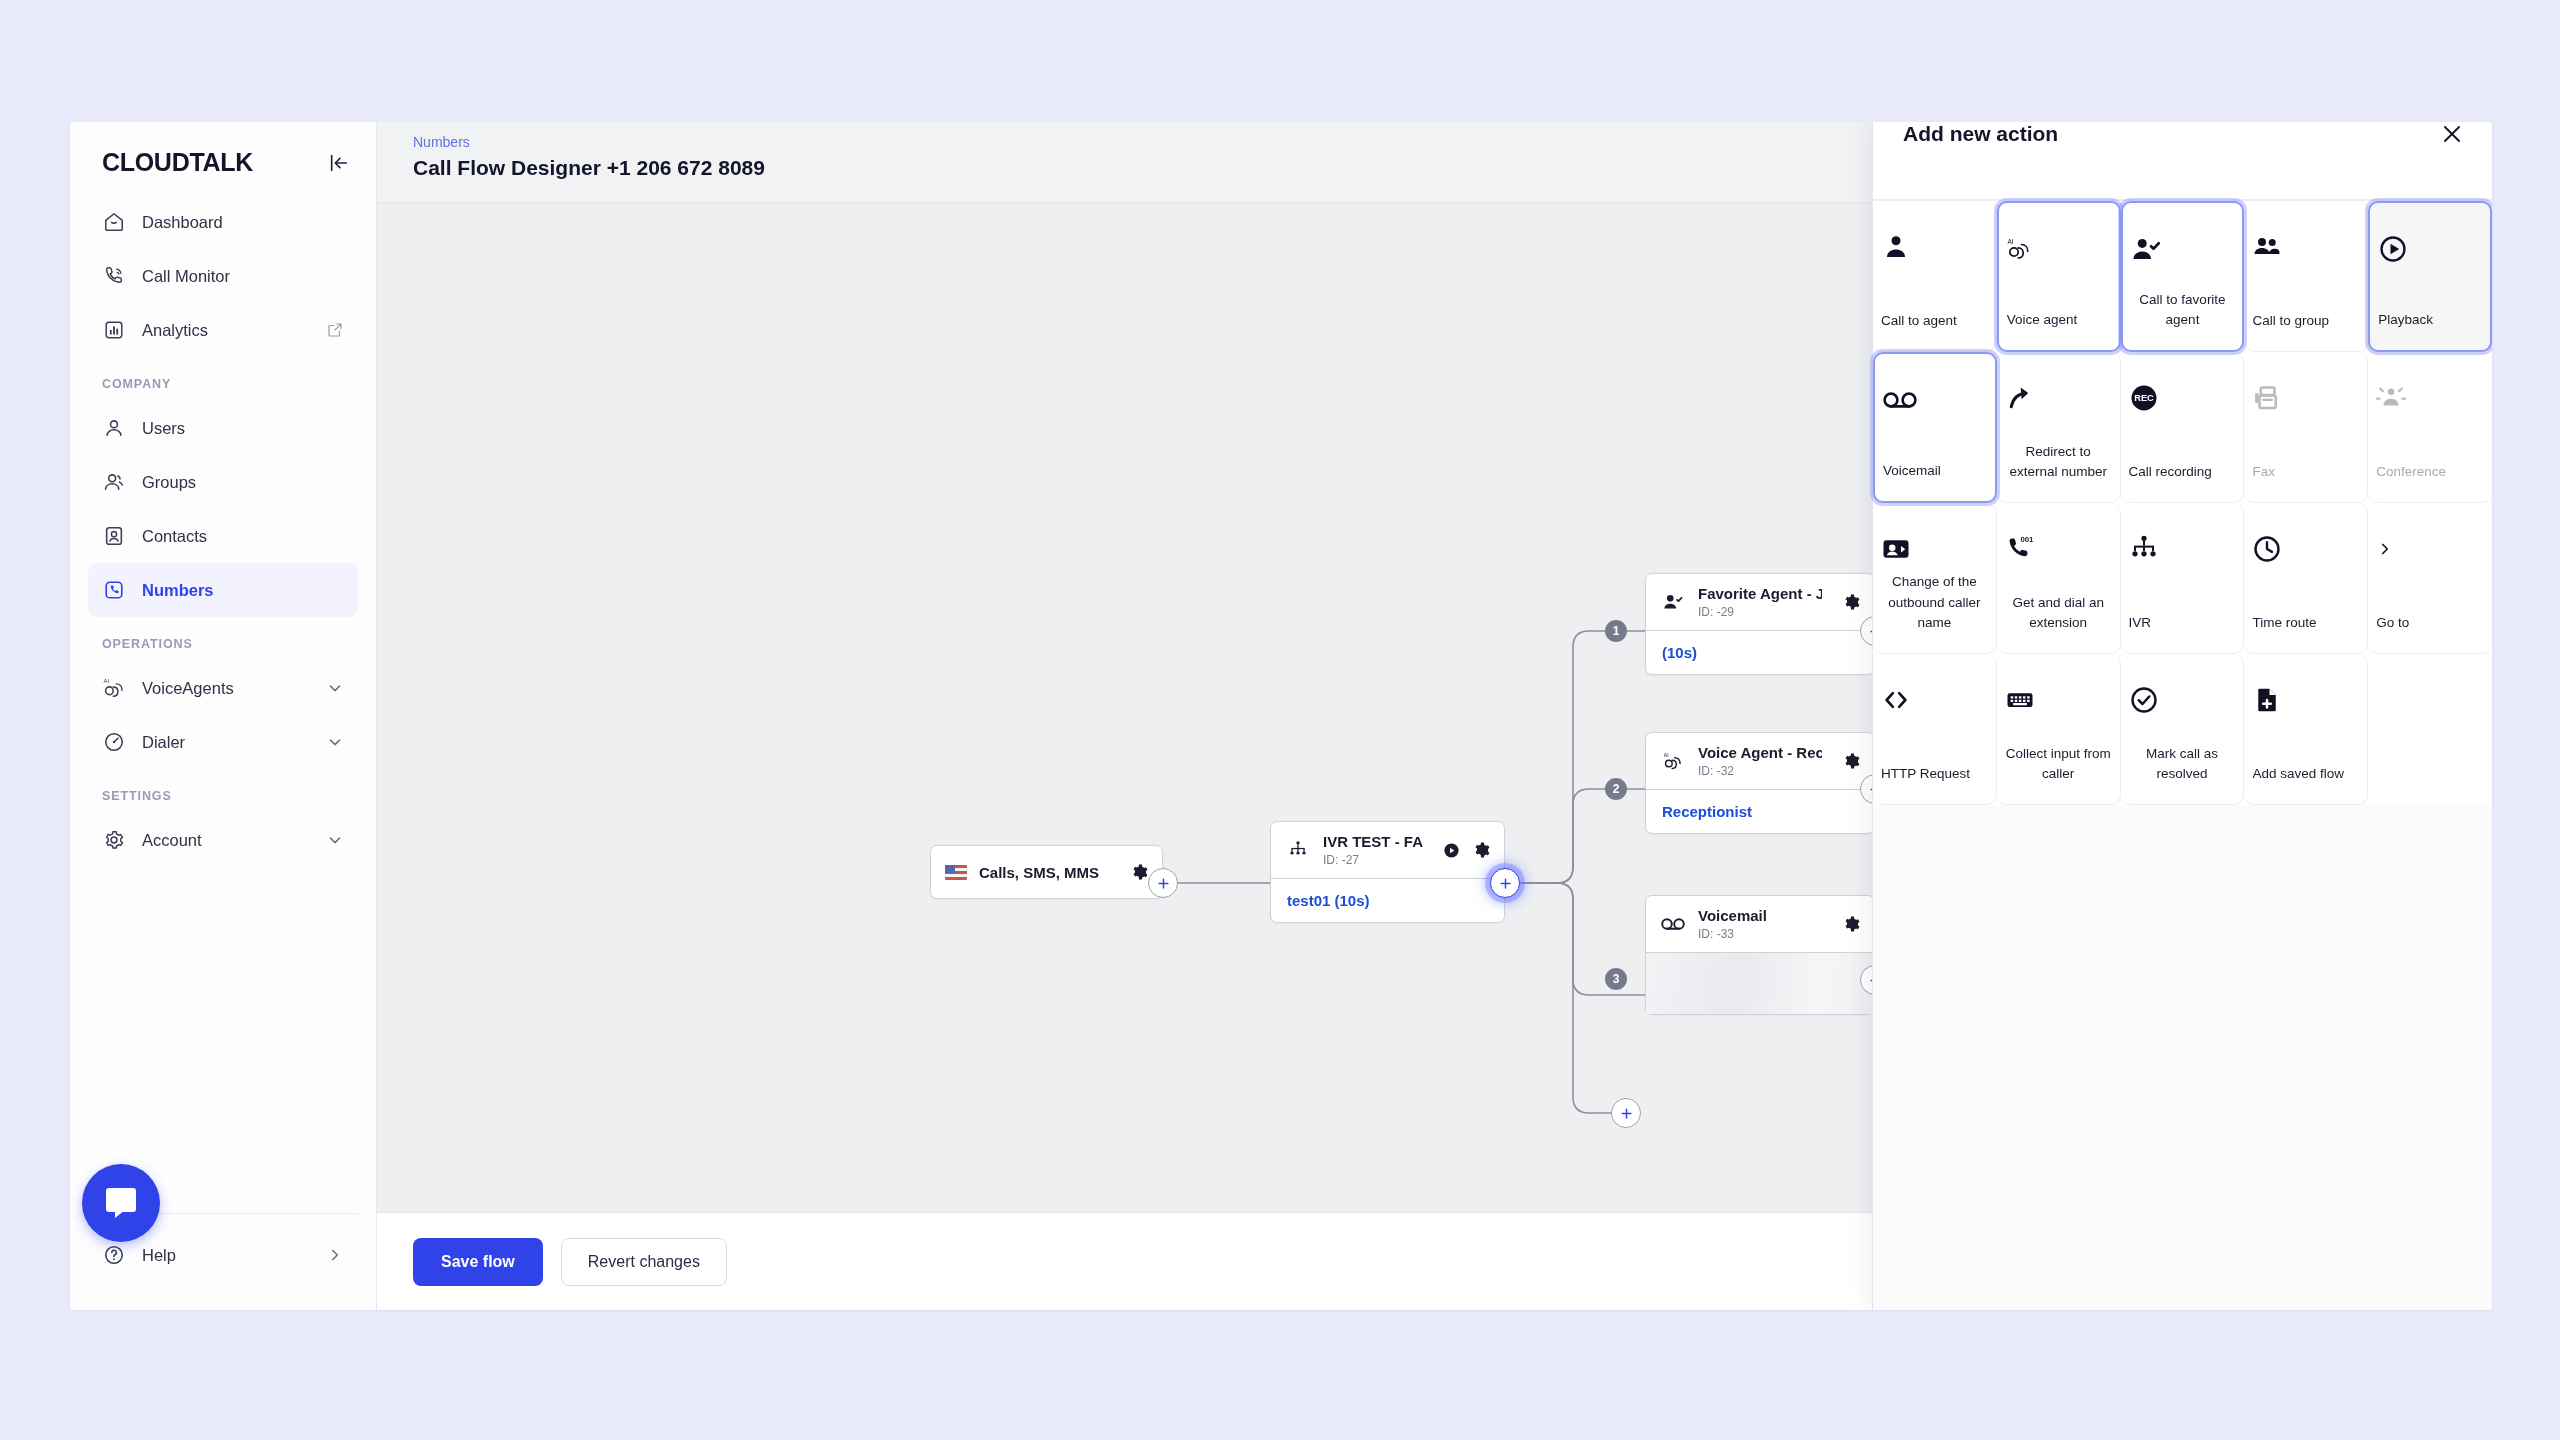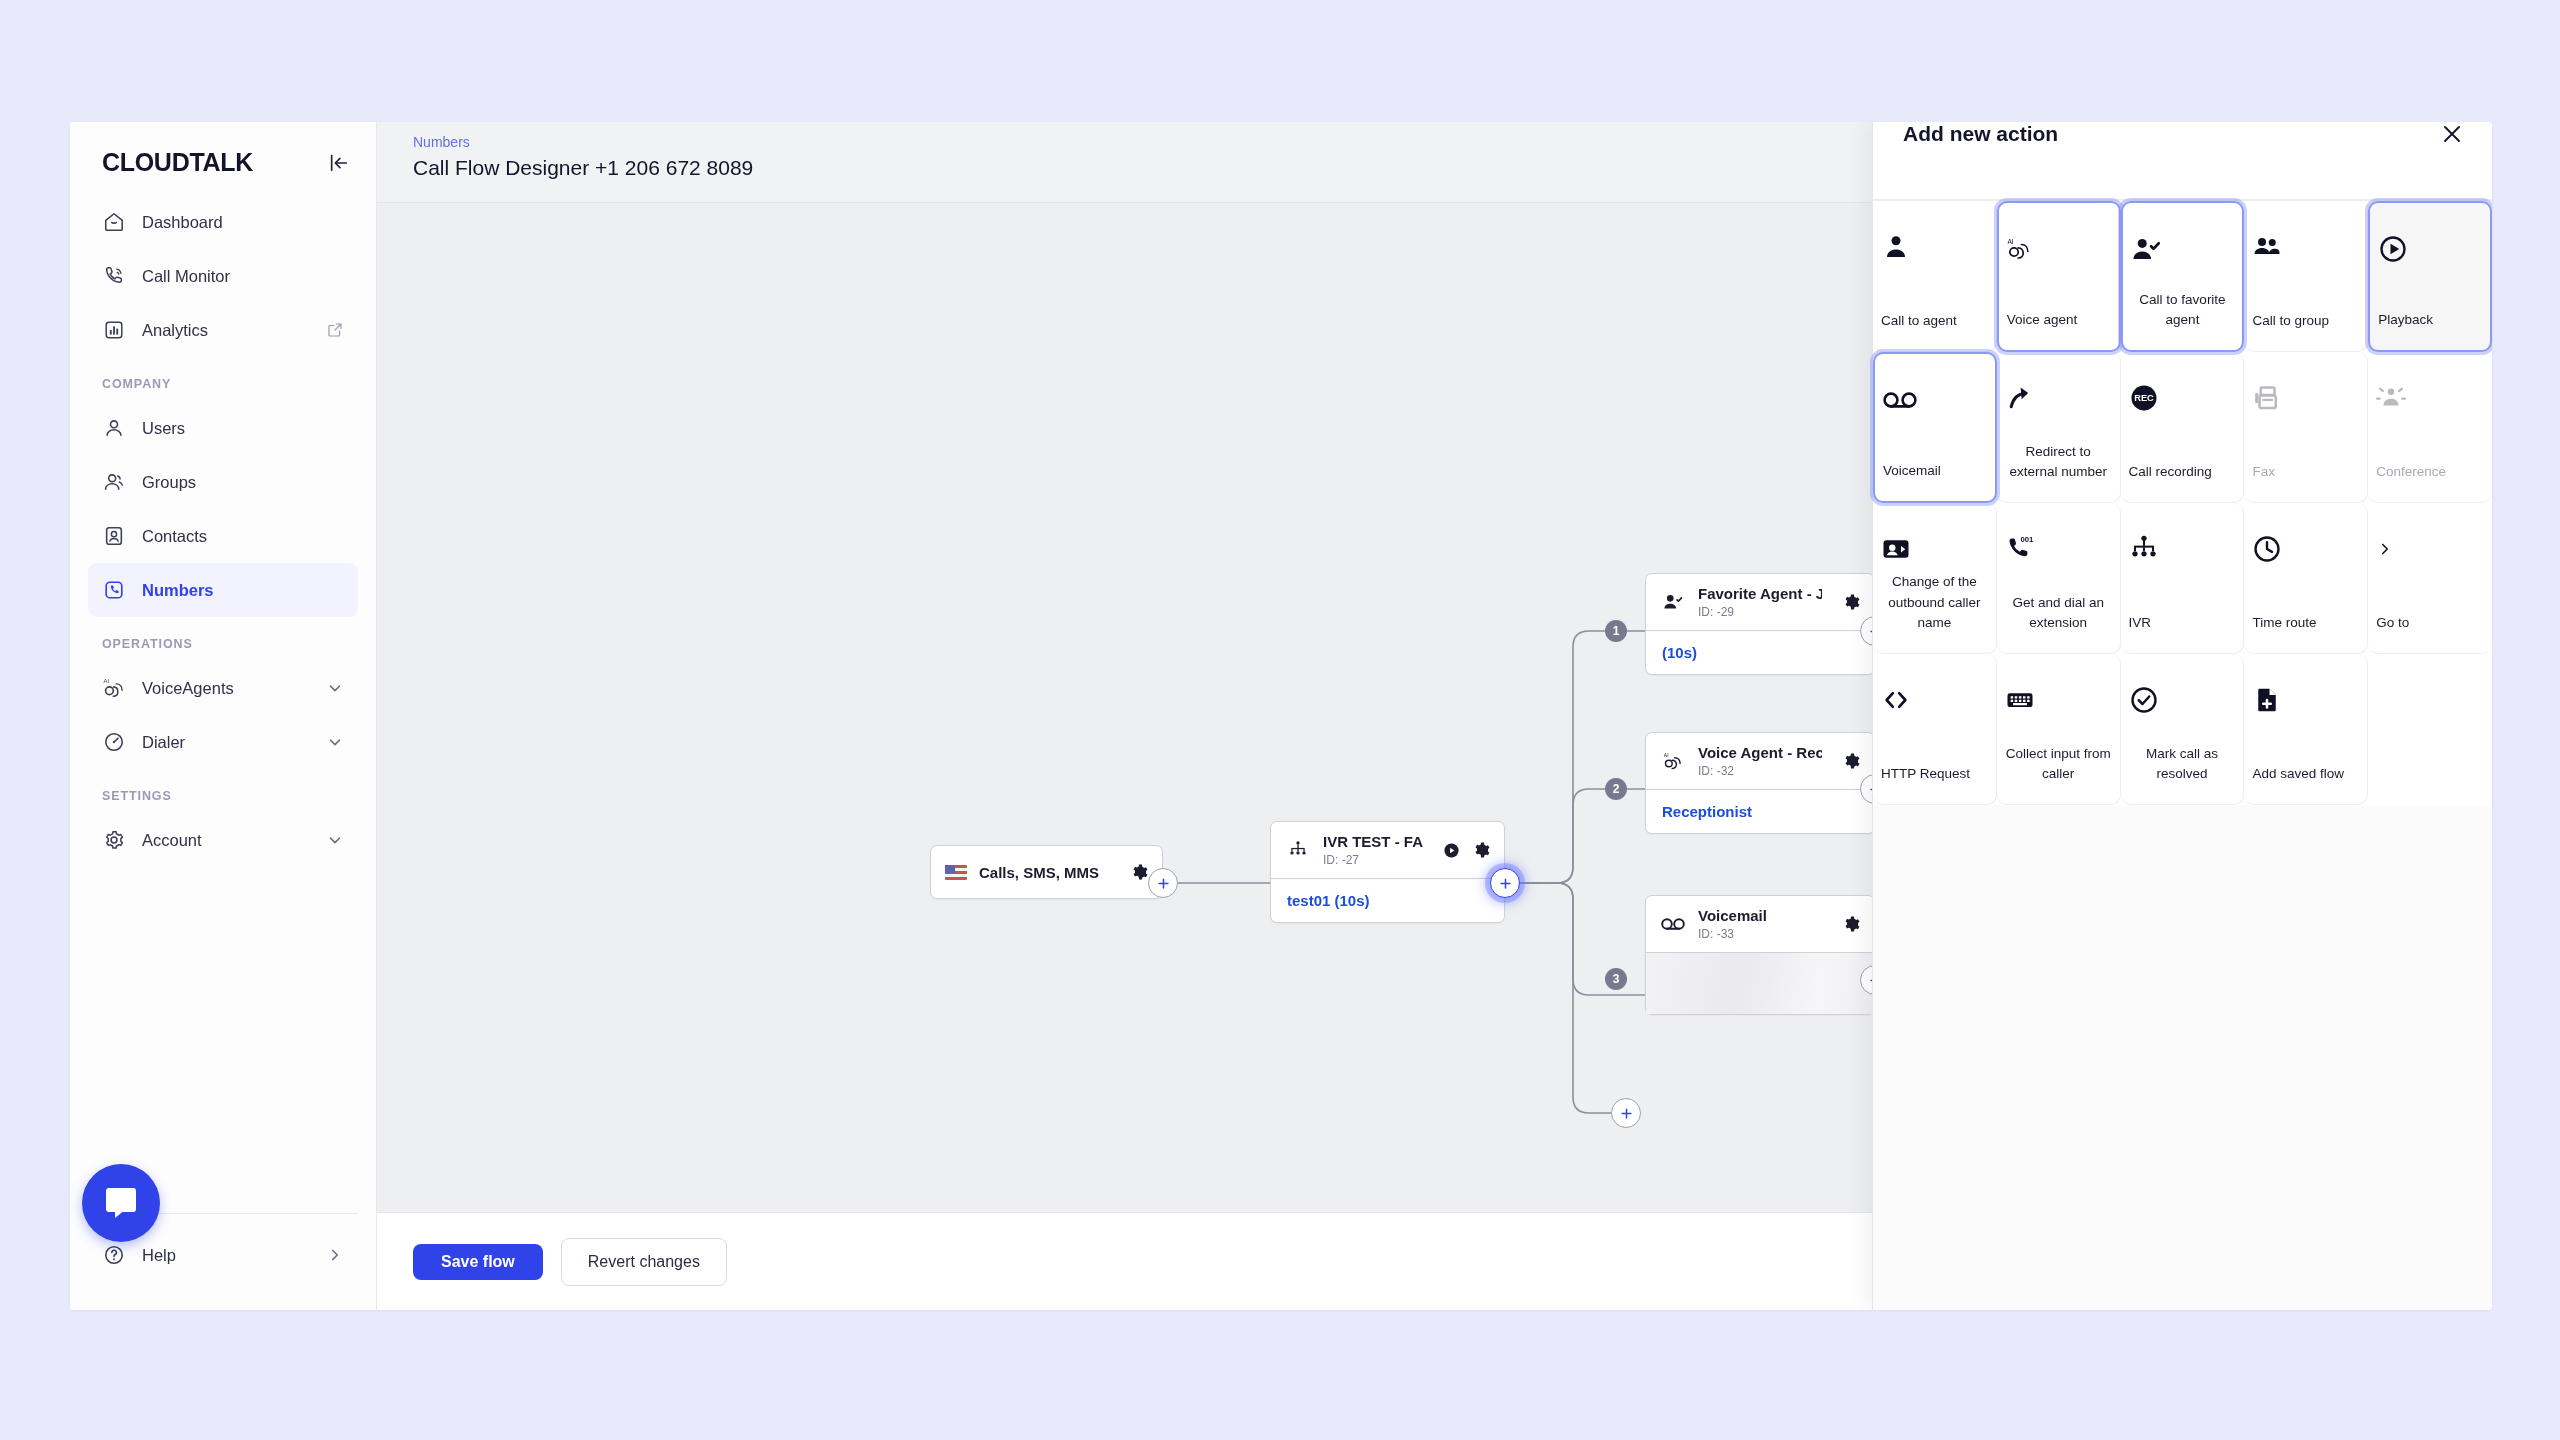--- a/index.html
+++ b/index.html
@@ -72,33 +72,33 @@
 
   
   .main { flex: 1; display: flex; flex-direction: column; min-width: 0; position: relative;}
   .topbar {
     height: 81px; flex: 0 0 81px;
     background: #f1f2f4;
     border-bottom: 1px solid #e3e4e8;
     padding: 12px 0 0 36px;
   }
   .crumb { font-size: 14px; color: #6170e8; margin-bottom: 6px; cursor: pointer;}
-  .page-title { font-size: 21px; font-weight: 400; color: #14142b; }
+  .page-title { font-size: 21px; font-weight: 700; color: #14142b; }
 
   .canvas {
     flex: 1; background: #eeeff1; position: relative; overflow: hidden;
   }
   .footerbar {
     height: 98px; flex: 0 0 98px;
     background: #fff; border-top: 1px solid #e6e6ec;
     display: flex; align-items: center; gap: 18px; padding-left: 36px;
   }
   .btn-primary {
     background: #2f43e8; color: #fff; border: none;
-    border-radius: 8px; padding: 0 28px; height: 36px;
+    border-radius: 8px; padding: 0 28px; height: 48px;
     font-size: 16px; font-weight: 700; cursor: pointer;
     font-family: "Liberation Sans", sans-serif;
   }
   .btn-ghost {
     background: #fff; color: #2a2c42; border: 1px solid #d8d9e2;
     border-radius: 8px; padding: 0 26px; height: 48px;
     font-size: 16px; font-weight: 500; cursor: pointer;
     font-family: "Liberation Sans", sans-serif;
   }
 

